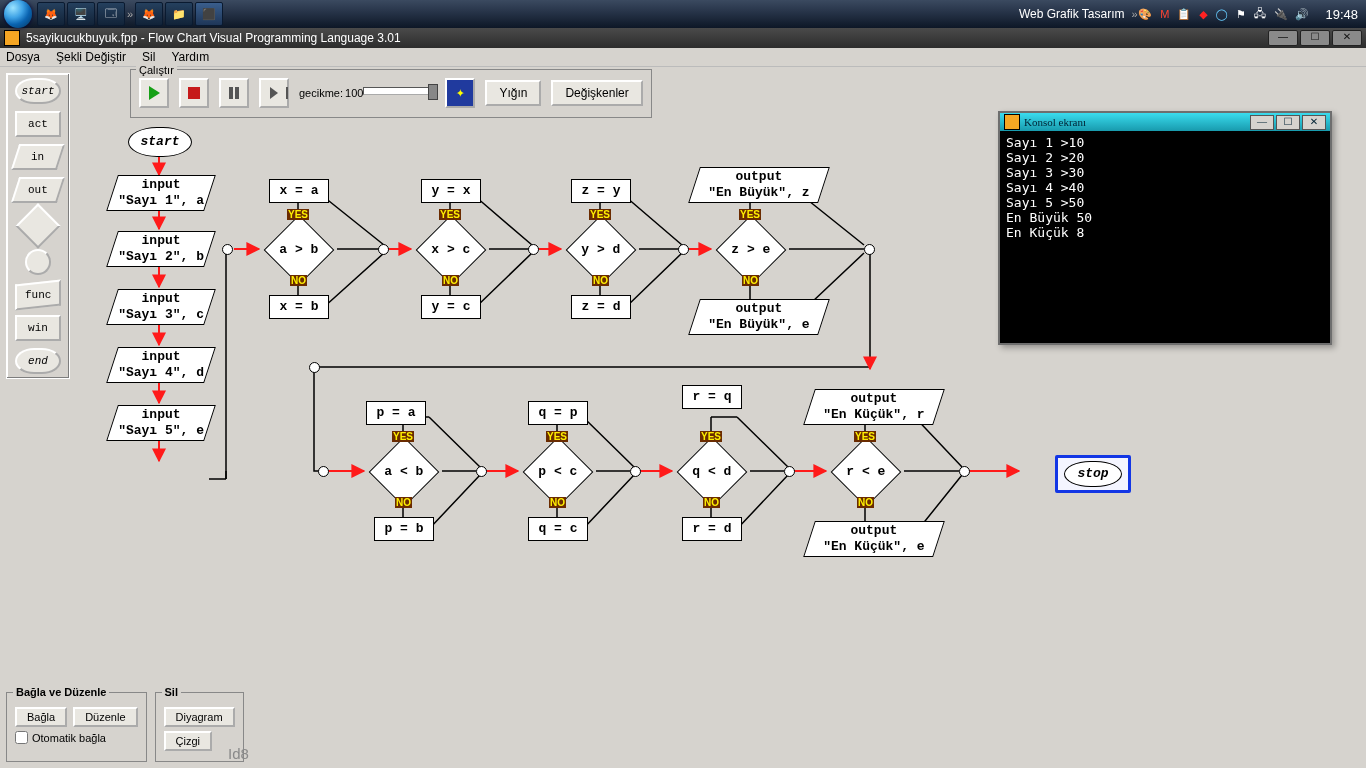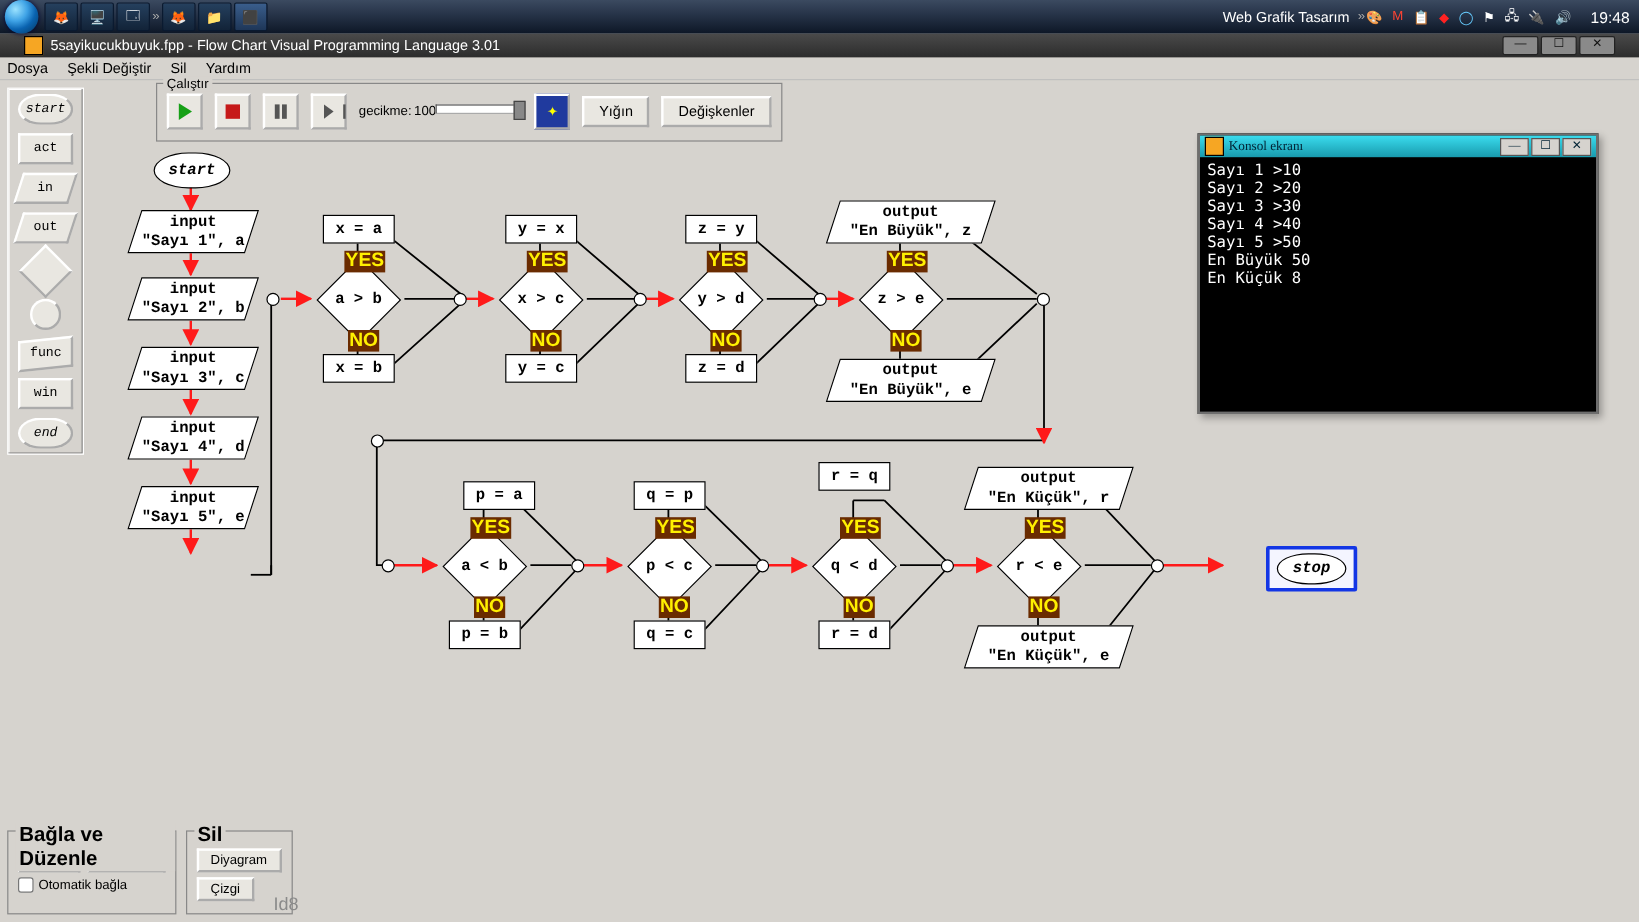--- a/index.html
+++ b/index.html
@@ -13,21 +13,21 @@
   .tb-btn{min-width:26px;height:22px;margin:0 1px;border:1px solid #0a1a30;border-radius:2px;
     background:linear-gradient(to bottom,#25405e,#122338);display:flex;align-items:center;justify-content:center;}
   .tb-sep{width:8px;color:#aaa;text-align:center;}
   .tb-text{margin-left:auto;padding-right:6px;color:#fff;font-size:12px;}
   .tray{display:flex;align-items:center;gap:8px;margin-right:8px;}
   .tray span{font-size:11px;color:#fff;}
   .clock{padding:0 8px;font-size:13px;}
   
   .app{position:absolute;left:0;top:28px;right:0;bottom:0;display:flex;flex-direction:column;}
   .titlebar{height:20px;background:linear-gradient(to bottom,#4a4a4a,#2c2c2c);color:#fff;
-    display:flex;align-items:center;padding:0 20px;font-size:12px;}
+    display:flex;align-items:center;padding:0 4px;font-size:12px;}
   .titlebar .t-icon{width:14px;height:14px;background:#f6a623;border:1px solid #000;margin-right:6px;}
   .title-controls{margin-left:auto;display:flex;gap:2px;}
   .title-controls div{width:28px;height:14px;background:#8a8a8a;border:1px solid #222;border-radius:2px;
     text-align:center;line-height:12px;font-size:10px;color:#111;}
   .menubar{height:18px;background:#d6d3ce;display:flex;align-items:center;padding-left:6px;gap:16px;
     border-bottom:1px solid #bbb;font-size:12px;}
   
   .client{flex:1;position:relative;background:#d6d3ce;}
   
   .palette{position:absolute;left:6px;top:6px;width:54px;background:#d6d3ce;border:1px solid #fff;
@@ -58,38 +58,38 @@
   .canvas{position:absolute;left:64px;top:50px;right:4px;bottom:78px;}
   .fc{position:absolute;font-family:"Courier New",monospace;font-size:13px;font-weight:bold;
     background:#fff;border:1.5px solid #000;display:flex;align-items:center;justify-content:center;
     text-align:center;white-space:nowrap;line-height:1.2;}
   .fc.oval{border-radius:50%/55%;font-style:italic;}
   .fc.diamond{transform:rotate(45deg);}
   .fc.diamond span{display:inline-block;transform:rotate(-45deg);}
   .fc.para{transform:skewX(-18deg);}
   .fc.para span{display:inline-block;transform:skewX(18deg);}
   .fc.stop{border:3px solid #1336e5;border-radius:2px;background:#f4f5ff;font-style:italic;} 
-  .tag{position:absolute;font-family:"Arial Black",Arial,sans-serif;font-weight:900;font-size:16px;
+  .tag{position:absolute;font-family:"Arial Black",Arial,sans-serif;font-weight:900;font-size:10px;
     color:#fff000;background:#6a2b00;padding:0 1px;text-align:right;}
   svg.conn{position:absolute;left:0;top:0;width:100%;height:100%;overflow:visible;pointer-events:none;}
   .connector-dot{width:9px;height:9px;background:#fff;border:1.5px solid #000;border-radius:50%;position:absolute;}
   
   .console{position:absolute;right:34px;top:44px;width:330px;height:230px;border:2px solid #6e6e6e;
     background:#000;color:#fff;font-family:"Lucida Console",monospace;font-size:13px;
     box-shadow:3px 3px 6px rgba(0,0,0,.3);}
   .console .c-title{height:18px;background:linear-gradient(#3adcee,#189aad);color:#023;display:flex;
     align-items:center;padding:0 4px;font-family:Tahoma;font-size:11px;}
   .console .c-title .orange{width:14px;height:14px;background:#f6a623;border:1px solid #000;margin-right:4px;}
   .console .c-title .sys{margin-left:auto;display:flex;gap:2px;}
   .console .c-title .sys div{width:22px;height:13px;background:#d6d3ce;border:1px solid #555;font-size:10px;text-align:center;line-height:11px;}
   .console .c-body{padding:4px 6px;white-space:pre;}
   
   .bottom-left{position:absolute;left:6px;bottom:6px;display:flex;gap:8px;}
   .bfield{border:1px solid #888;background:#d6d3ce;padding:14px 8px 6px 8px;position:relative;}
-  .bfield .legend{position:absolute;left:6px;top:-7px;background:#d6d3ce;padding:0 3px;font-size:17px;font-weight:bold;}
+  .bfield .legend{position:absolute;left:6px;top:-7px;background:#d6d3ce;padding:0 3px;font-size:11px;font-weight:bold;}
   .bfield .row{display:flex;gap:6px;margin-bottom:4px;}
   .small-btn{padding:2px 10px;border:2px outset #fff;background:#e9e7e1;font-size:11px;}
   .cb{display:flex;align-items:center;gap:4px;font-size:11px;}
   .cb input{margin:0;}
   .status-id{position:absolute;left:228px;bottom:6px;color:#8a8a8a;font-size:15px;}
 </style>
 </head>
 <body>
 
 <div class="win7-taskbar">
@@ -330,21 +330,21 @@
       <div class="fc diamond" style="left:469px;top:330px;width:48px;height:48px;">
           <span>p &lt; c</span>
         </div>
       <div class="fc diamond" style="left:623px;top:330px;width:48px;height:48px;">
           <span>q &lt; d</span>
         </div>
       <div class="fc diamond" style="left:777px;top:330px;width:48px;height:48px;">
           <span>r &lt; e</span>
         </div>
 
-      <div class="fc" style="left:322px;top:284px;width:58px;height:22px;">p = a</div>
+      <div class="fc" style="left:302px;top:284px;width:58px;height:22px;">p = a</div>
       <div class="fc" style="left:464px;top:284px;width:58px;height:22px;">q = p</div>
       <div class="fc" style="left:618px;top:268px;width:58px;height:22px;">r = q</div>
       <div class="fc para" style="left:745px;top:272px;width:128px;height:34px;">
           <span>output<br>"En Küçük", r</span>
         </div>
 
       <div class="fc" style="left:310px;top:400px;width:58px;height:22px;">p = b</div>
       <div class="fc" style="left:464px;top:400px;width:58px;height:22px;">q = c</div>
       <div class="fc" style="left:618px;top:400px;width:58px;height:22px;">r = d</div>
       <div class="fc para" style="left:745px;top:404px;width:128px;height:34px;">

